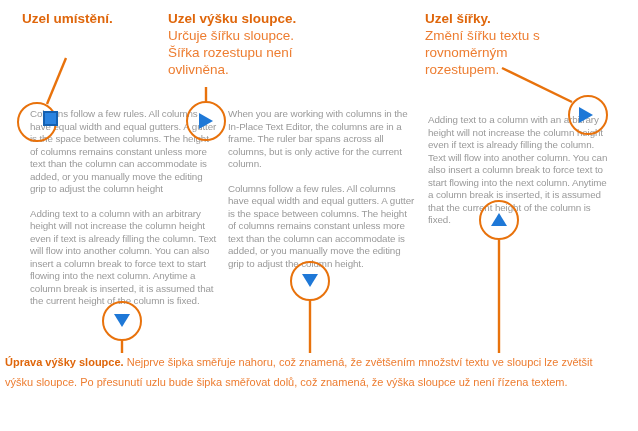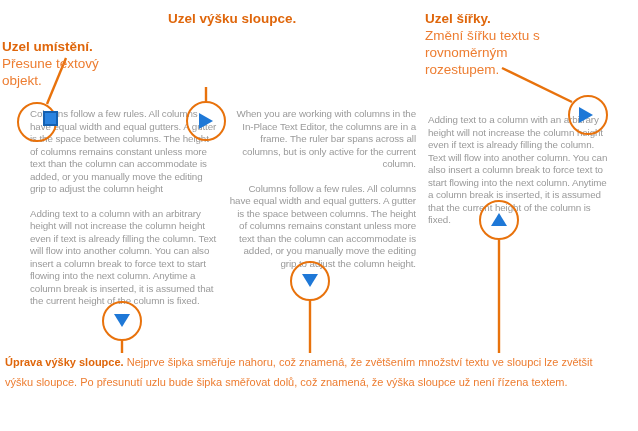--- a/index.html
+++ b/index.html
@@ -44,40 +44,40 @@
 
   <svg class="overlay" viewBox="0 0 638 431" xmlns="http://www.w3.org/2000/svg">
     <line x1="66" y1="58" x2="47" y2="104" stroke="#E8720C" stroke-width="2.4"></line>
     <line x1="206" y1="87" x2="206" y2="101" stroke="#E8720C" stroke-width="2.4"></line>
     <line x1="502" y1="68" x2="572" y2="102" stroke="#E8720C" stroke-width="2.4"></line>
     <line x1="122" y1="341" x2="122" y2="353" stroke="#E8720C" stroke-width="2.4"></line>
     <line x1="310" y1="300" x2="310" y2="353" stroke="#E8720C" stroke-width="2.4"></line>
     <line x1="499" y1="240" x2="499" y2="353" stroke="#E8720C" stroke-width="2.4"></line>
   </svg>
 
-  <div class="callout" style="left:2px; top:10px; width:126px;margin-top:28px;">
+  <div class="callout" style="left:22px; top:10px; width:126px;">
     <div class="title">Uzel umístění.</div>
-    <div class="body">Přesune textový objekt.</div>
   </div>
 
   <div class="callout" style="left:168px; top:10px; width:152px;">
     <div class="title">Uzel výšku sloupce.</div>
+    <div class="body">Určuje šířku sloupce. Šířka rozestupu není ovlivněna.</div>
   </div>
 
   <div class="callout" style="left:425px; top:10px; width:138px;">
     <div class="title">Uzel šířky.</div>
     <div class="body">Změní šířku textu s rovnoměrným rozestupem.</div>
   </div>
 
   <div class="col" style="left:30px; top:108px;">
     <p>Columns follow a few rules. All columns have equal width and equal gutters. A gutter is the space between columns. The height of columns remains constant unless more text than the column can accommodate is added, or you manually move the editing grip to adjust the column height</p>
     <p>Adding text to a column with an arbitrary height will not increase the column height even if text is already filling the column. Text will flow into another column. You can also insert a column break to force text to start flowing into the next column. Anytime a column break is inserted, it is assumed that the current height of the column is fixed.</p>
   </div>
 
-  <div class="col" style="left:228px; top:108px;text-align:right;">
+  <div class="col" style="left:228px; top:108px;">
     <p>When you are working with columns in the In-Place Text Editor, the columns are in a frame. The ruler bar spans across all columns, but is only active for the current column.</p>
     <p>Columns follow a few rules. All columns have equal width and equal gutters. A gutter is the space between columns. The height of columns remains constant unless more text than the column can accommodate is added, or you manually move the editing grip to adjust the column height.</p>
   </div>
 
   <div class="col" style="left:428px; top:114px; width:184px;">
     <p>Adding text to a column with an arbitrary height will not increase the column height even if text is already filling the column. Text will flow into another column. You can also insert a column break to force text to start flowing into the next column. Anytime a column break is inserted, it is assumed that the current height of the column is fixed.</p>
   </div>
 
   <div class="grip-circle" style="left:17px;  top:102px;"></div>
   <div class="grip-circle" style="left:186px; top:101px;"></div>

